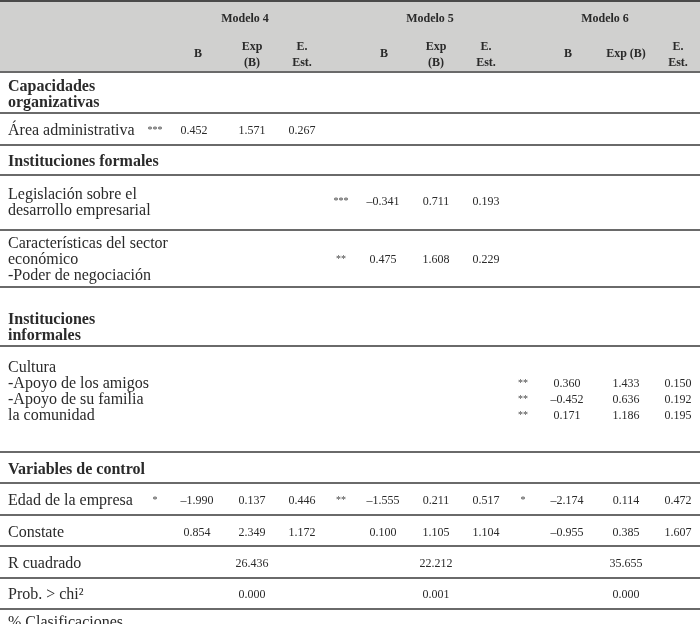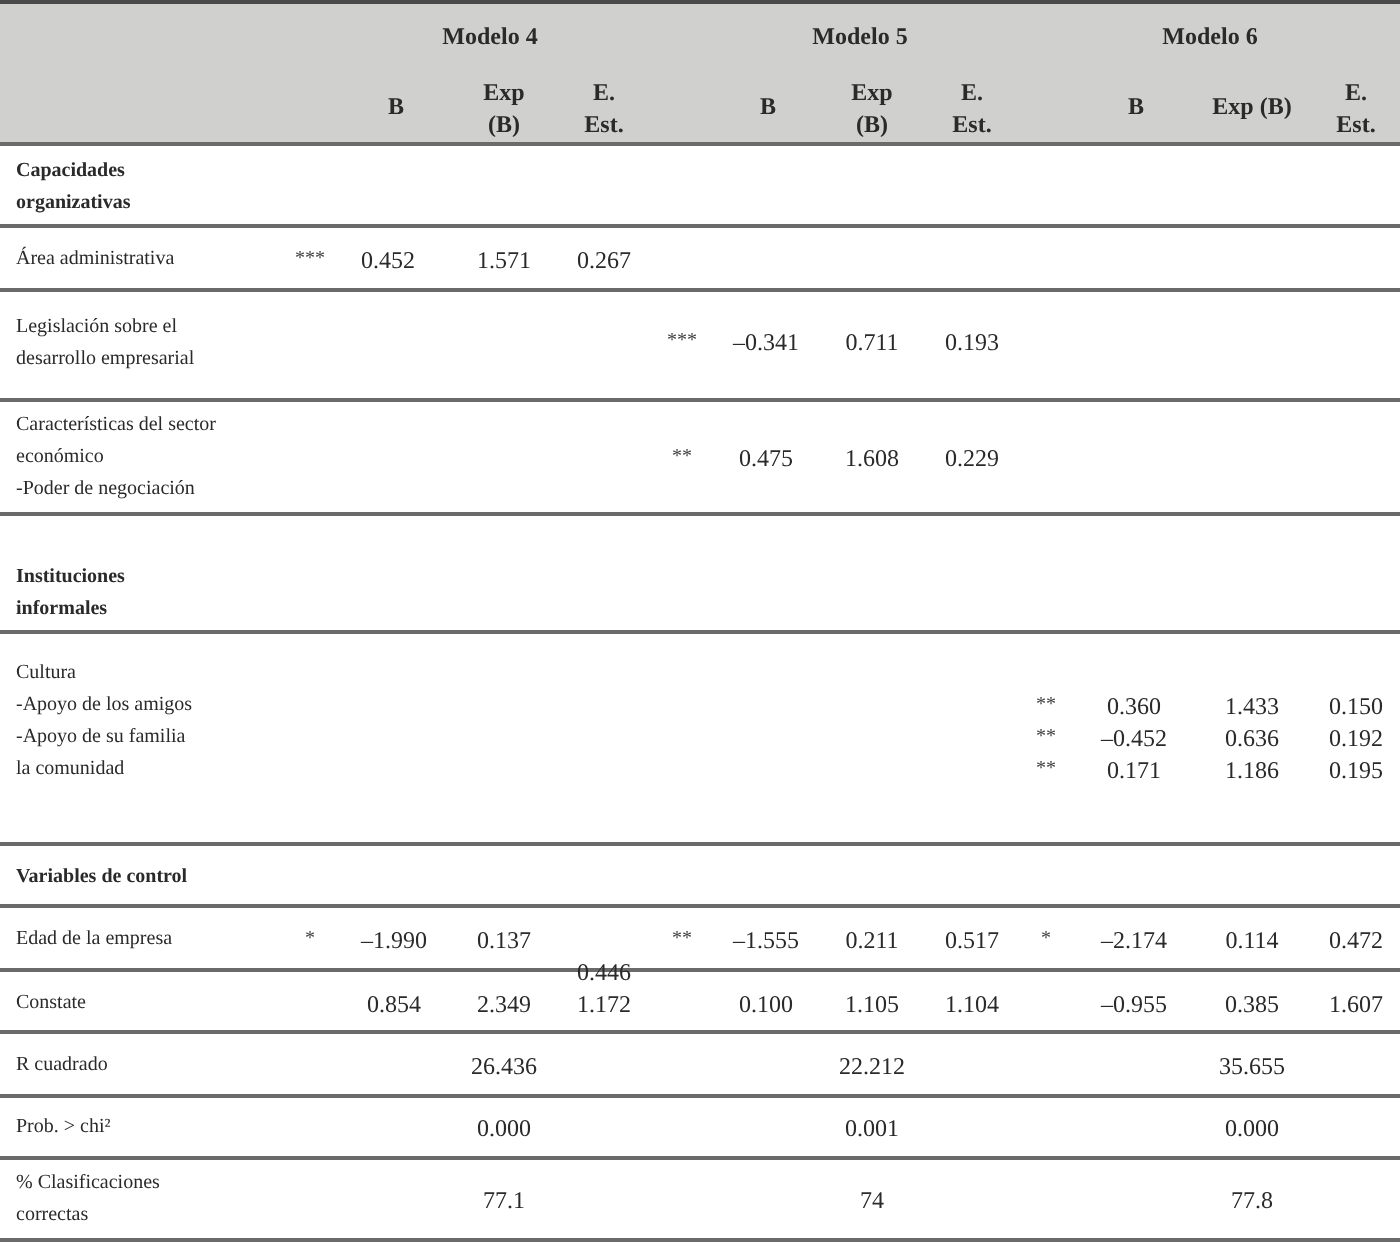--- a/index.html
+++ b/index.html
@@ -2,21 +2,21 @@
 <html><head>
 <meta charset="utf-8">
 <style>
   html, body { margin: 0; padding: 0; background: #ffffff; }
   body { width: 700px; height: 624px; overflow: hidden; font-family: "Liberation Serif", serif; color: #2a2a2a; font-size: 12px; }
   .tbl { position: relative; width: 700px; }
   .hdr { background: #d0d0cf; border-top: 2px solid #4a4a4a; border-bottom: 2px solid #6a6a6a; height: 69px; position: relative; }
   .hdr .mt { position: absolute; top: 9px; font-weight: bold; font-size: 12px; text-align: center; }
   .hdr .ct { position: absolute; font-weight: bold; font-size: 12px; text-align: center; line-height: 16px; }
   .row { position: relative; border-bottom: 2px solid #6a6a6a; box-sizing: border-box; }
-  .lbl { position: absolute; left: 8px; line-height: 16px; font-size: 10px; }
+  .lbl { position: absolute; left: 8px; line-height: 16px; font-size: 16px; }
   .lbl.b { font-weight: bold; }
   .c { position: absolute; text-align: center; font-size: 12px; line-height: 16px; }
   .sig { position: absolute; font-size: 10px; letter-spacing: 0px; color: #444; text-align: center; line-height: 16px; }
 </style>
 </head>
 <body>
 
 <div class="tbl">
 
   <div class="hdr">
@@ -60,20 +60,23 @@
   </div>
 
   <div class="row" style="height:32px;">
     <div class="lbl" style="top:8px;">Área administrativa</div>
     <div class="sig" style="left:140px;width:30px;top:8px;">***</div>
     <div class="c" style="left:172px;width:44px;top:8px;">0.452</div>
     <div class="c" style="left:230px;width:44px;top:8px;">1.571</div>
     <div class="c" style="left:280px;width:44px;top:8px;">0.267</div>
   </div>
 
+  <div class="row" style="height:30px;">
+    <div class="lbl b" style="top:7px;">Instituciones formales</div>
+  </div>
 
   <div class="row" style="height:55px;font-family:Liberation Serif, serif;">
     <div class="lbl" style="top:10px;">
         <div>Legislación sobre el</div>
         <div>desarrollo empresarial</div>
       </div>
     <div class="sig" style="left:326px;width:30px;top:17px;">***</div>
     <div class="c" style="left:358px;width:50px;top:17px;">–0.341</div>
     <div class="c" style="left:414px;width:44px;top:17px;">0.711</div>
     <div class="c" style="left:464px;width:44px;top:17px;">0.193</div>
@@ -129,21 +132,21 @@
 
   <div class="row" style="height:31px;">
     <div class="lbl b" style="top:8px;">Variables de control</div>
   </div>
 
   <div class="row" style="height:32px;">
     <div class="lbl" style="top:8px;">Edad de la empresa</div>
     <div class="sig" style="left:140px;width:30px;top:8px;">*</div>
     <div class="c" style="left:172px;width:50px;top:8px;">–1.990</div>
     <div class="c" style="left:230px;width:44px;top:8px;">0.137</div>
-    <div class="c" style="left:280px;width:44px;top:8px;margin-top:16px;">0.446</div>
+    <div class="c" style="left:280px;width:44px;top:8px;">0.446</div>
     <div class="sig" style="left:326px;width:30px;top:8px;">**</div>
     <div class="c" style="left:358px;width:50px;top:8px;">–1.555</div>
     <div class="c" style="left:414px;width:44px;top:8px;">0.211</div>
     <div class="c" style="left:464px;width:44px;top:8px;">0.517</div>
     <div class="sig" style="left:508px;width:30px;top:8px;">*</div>
     <div class="c" style="left:542px;width:50px;top:8px;">–2.174</div>
     <div class="c" style="left:604px;width:44px;top:8px;">0.114</div>
     <div class="c" style="left:656px;width:44px;top:8px;">0.472</div>
   </div>
 

